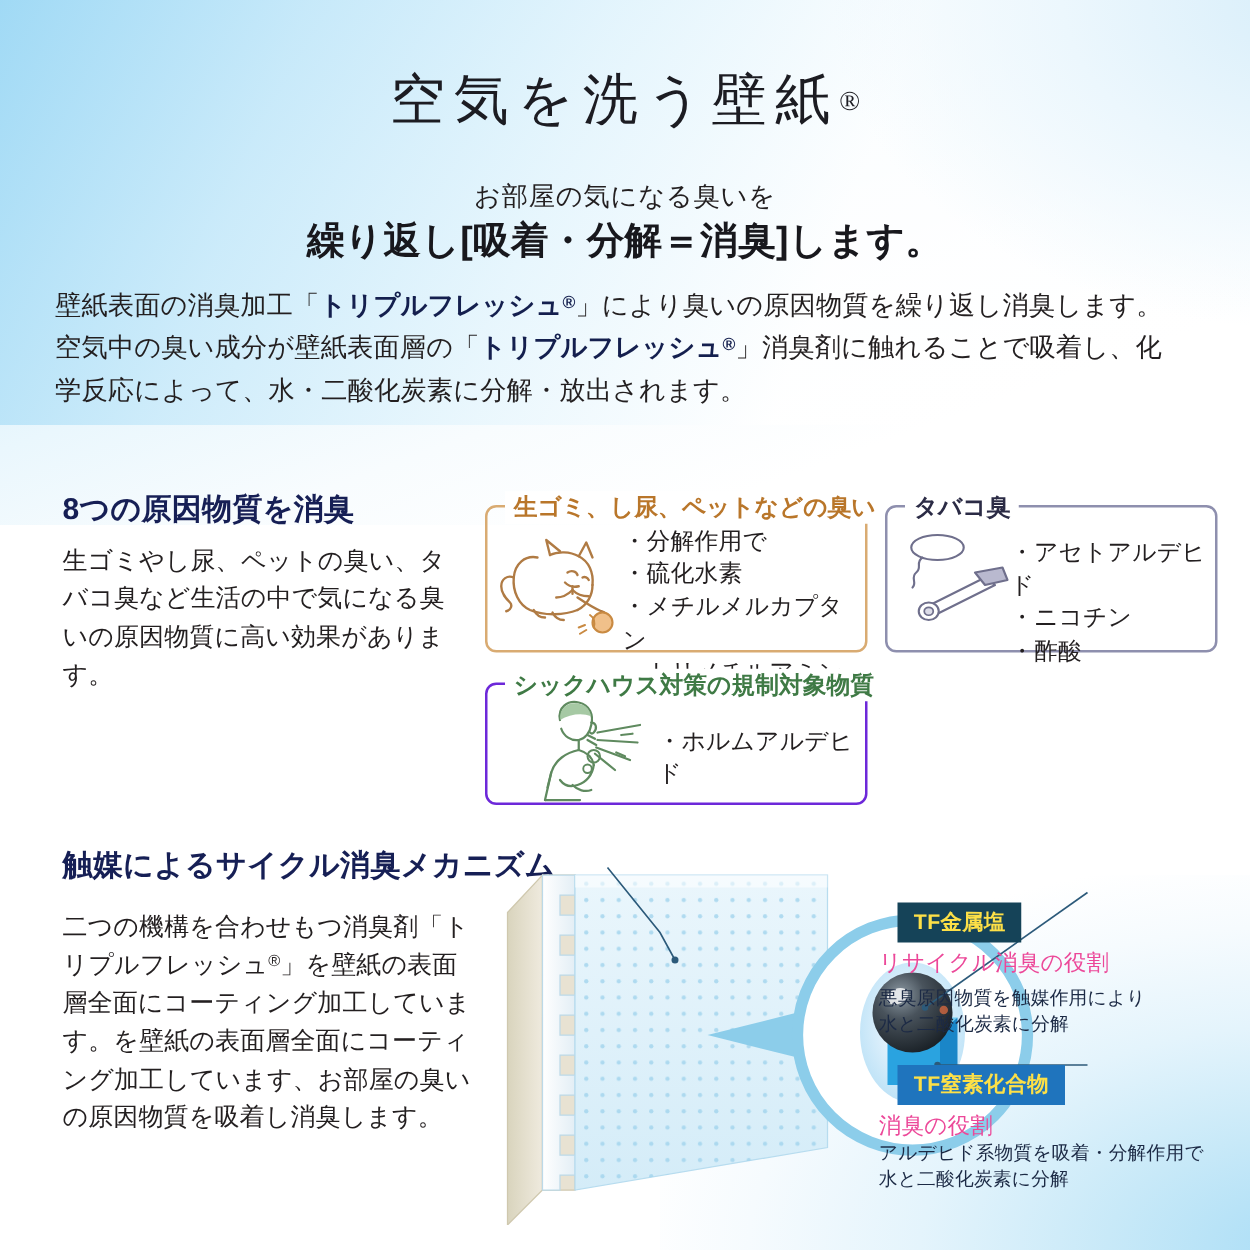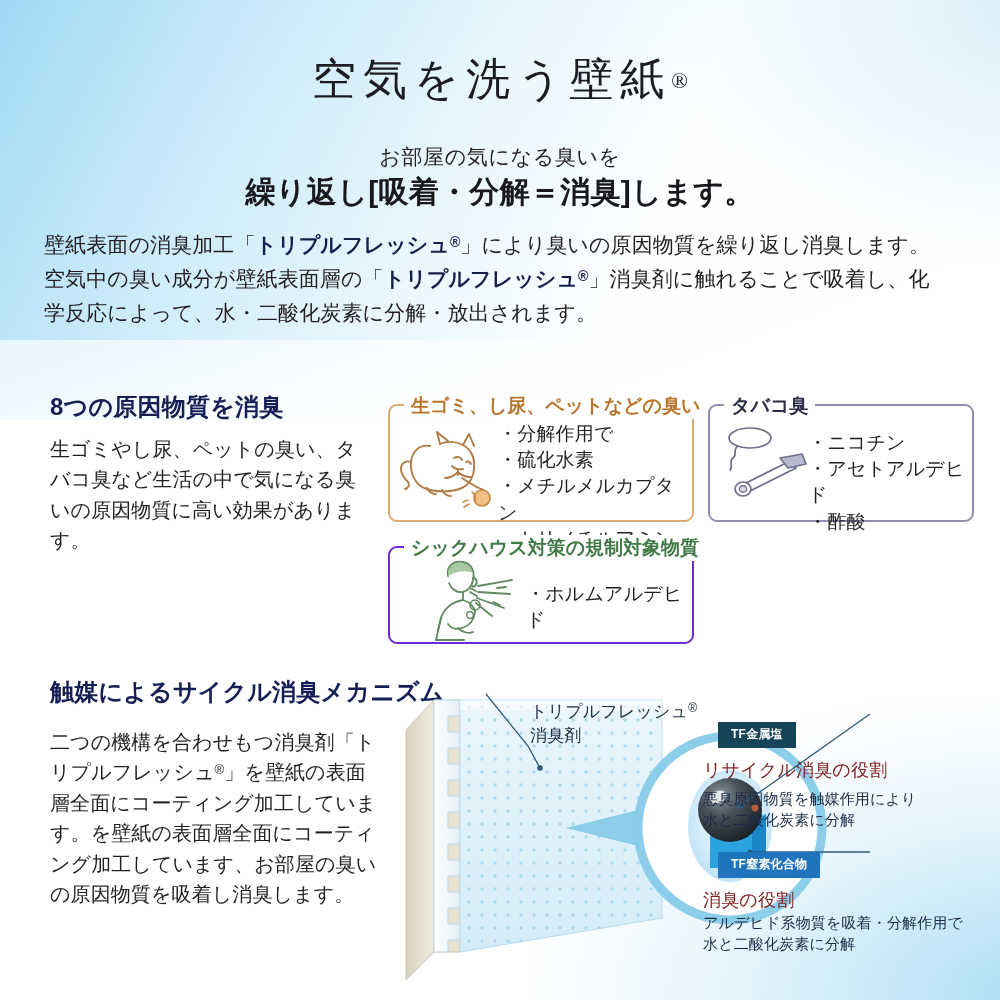--- a/index.html
+++ b/index.html
@@ -92,27 +92,27 @@
   #box-tobacco .items{left:98px;top:24px;}
 
   #box-sick{left:388px;top:546px;width:306px;height:98px;border:2px solid #6d28d9;}
   #box-sick .legend{color:#3f7a45;}
   #box-sick .items{left:124px;top:33px;margin-left:12px;}
 
   
   .diagram{position:absolute;left:400px;top:690px;width:600px;height:290px;}
 
   .tf-label{
-    position:absolute;font-size:12px;font-weight:bold;color:#ffffff;
+    position:absolute;font-size:17px;font-weight:bold;color:#fde047;
     padding:4px 13px 5px 13px;white-space:nowrap;letter-spacing:.02em;text-align:center;
   }
   #tf-metal{left:718px;top:722px;background:#154358;}
   #tf-nitro{left:718px;top:852px;background:#1f74bd;}
 
-  .tf-role{position:absolute;font-size:18px;color:#7f1d1d;letter-spacing:.01em;white-space:nowrap;}
+  .tf-role{position:absolute;font-size:18px;color:#ec4899;letter-spacing:.01em;white-space:nowrap;}
   .tf-desc{position:absolute;font-size:15px;line-height:1.42;color:#1c2a45;letter-spacing:.01em;white-space:nowrap;}
   #tf-metal-role{left:703px;top:758px;}
   #tf-metal-desc{left:703px;top:788px;}
   #tf-nitro-role{left:703px;top:888px;}
   #tf-nitro-desc{left:703px;top:912px;}
 
   .callout-tf{
     position:absolute;left:530px;top:700px;font-size:17px;line-height:1.42;
     color:#1c2a45;letter-spacing:.01em;white-space:nowrap;
   }
@@ -181,22 +181,22 @@
         <path d="M22 22 C16 26 22 30 17 34 C12 38 18 42 14 46"></path>
       </g>
       <g>
         <path d="M24 62 L72 38 L80 44 L32 68 Z" fill="#ffffff" stroke="#6f6f8c" stroke-width="1.7" stroke-linejoin="round"></path>
         <path d="M64 34 L86 30 L90 40 L72 44 Z" fill="#b9b9cf" stroke="#6f6f8c" stroke-width="1.7" stroke-linejoin="round"></path>
         <ellipse cx="27" cy="65" rx="8" ry="7" fill="#ffffff" stroke="#6f6f8c" stroke-width="1.7"></ellipse>
         <ellipse cx="27" cy="65" rx="3.6" ry="3.2" fill="#dcdce8" stroke="#6f6f8c" stroke-width="1.4"></ellipse>
       </g>
     </svg>
     <div class="items">
+      <div>・アセトアルデヒド</div>
       <div>・ニコチン</div>
-      <div>・アセトアルデヒド</div>
       <div>・酢酸</div>
     </div>
   </div>
 
   <div class="obox" id="box-sick">
     <div class="legend">シックハウス対策の規制対象物質</div>
     <svg class="art" style="left:30px;top:10px;" width="96" height="84" viewBox="0 0 96 84">
       <g fill="none" stroke="#5f8a5f" stroke-width="1.8" stroke-linecap="round" stroke-linejoin="round">
         <path d="M28 18 C26 8 34 2 43 4 C52 6 55 14 53 22 C52 28 48 33 43 34 C37 35 31 31 29 25"></path>
         <path d="M53 20 C57 20 58 25 55 28 C54 29 53 29 52 28"></path>
@@ -287,24 +287,20 @@
     <g stroke="#2c5a7a" stroke-width="1.3" fill="none">
       <path d="M340 116 L470 24"></path>
       <circle cx="340" cy="116" r="2.6" fill="#2c5a7a" stroke="none"></circle>
       <path d="M350 162 L470 162"></path>
       <circle cx="350" cy="162" r="2.6" fill="#2c5a7a" stroke="none"></circle>
       <path d="M140 78 L128 56 L86 4"></path>
       <circle cx="140" cy="78" r="2.8" fill="#2c5a7a" stroke="none"></circle>
     </g>
   </svg>
 
-  <div class="callout-tf">
-    <span>トリプルフレッシュ</span><span class="r">®</span><br>
-    <span>消臭剤</span>
-  </div>
 
   <div class="tf-label" id="tf-metal">TF金属塩</div>
   <div class="tf-role" id="tf-metal-role">リサイクル消臭の役割</div>
   <div class="tf-desc" id="tf-metal-desc">
     <span>悪臭原因物質を触媒作用により</span><br>
     <span>水と二酸化炭素に分解</span>
   </div>
 
   <div class="tf-label" id="tf-nitro">TF窒素化合物</div>
   <div class="tf-role" id="tf-nitro-role">消臭の役割</div>

